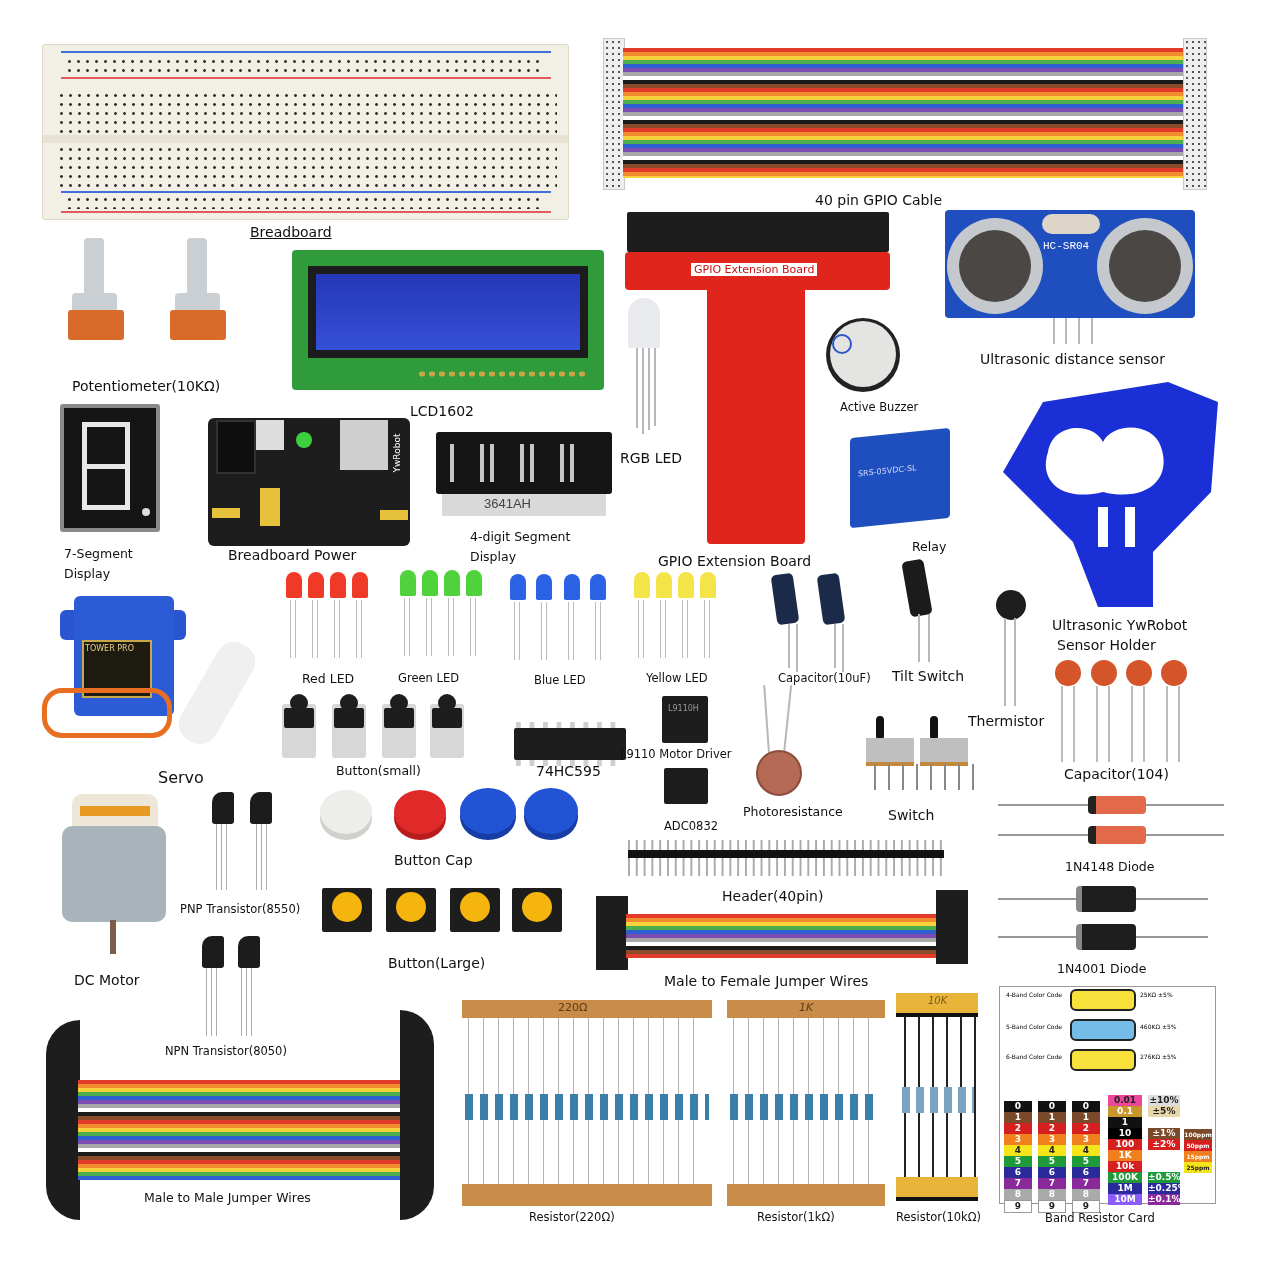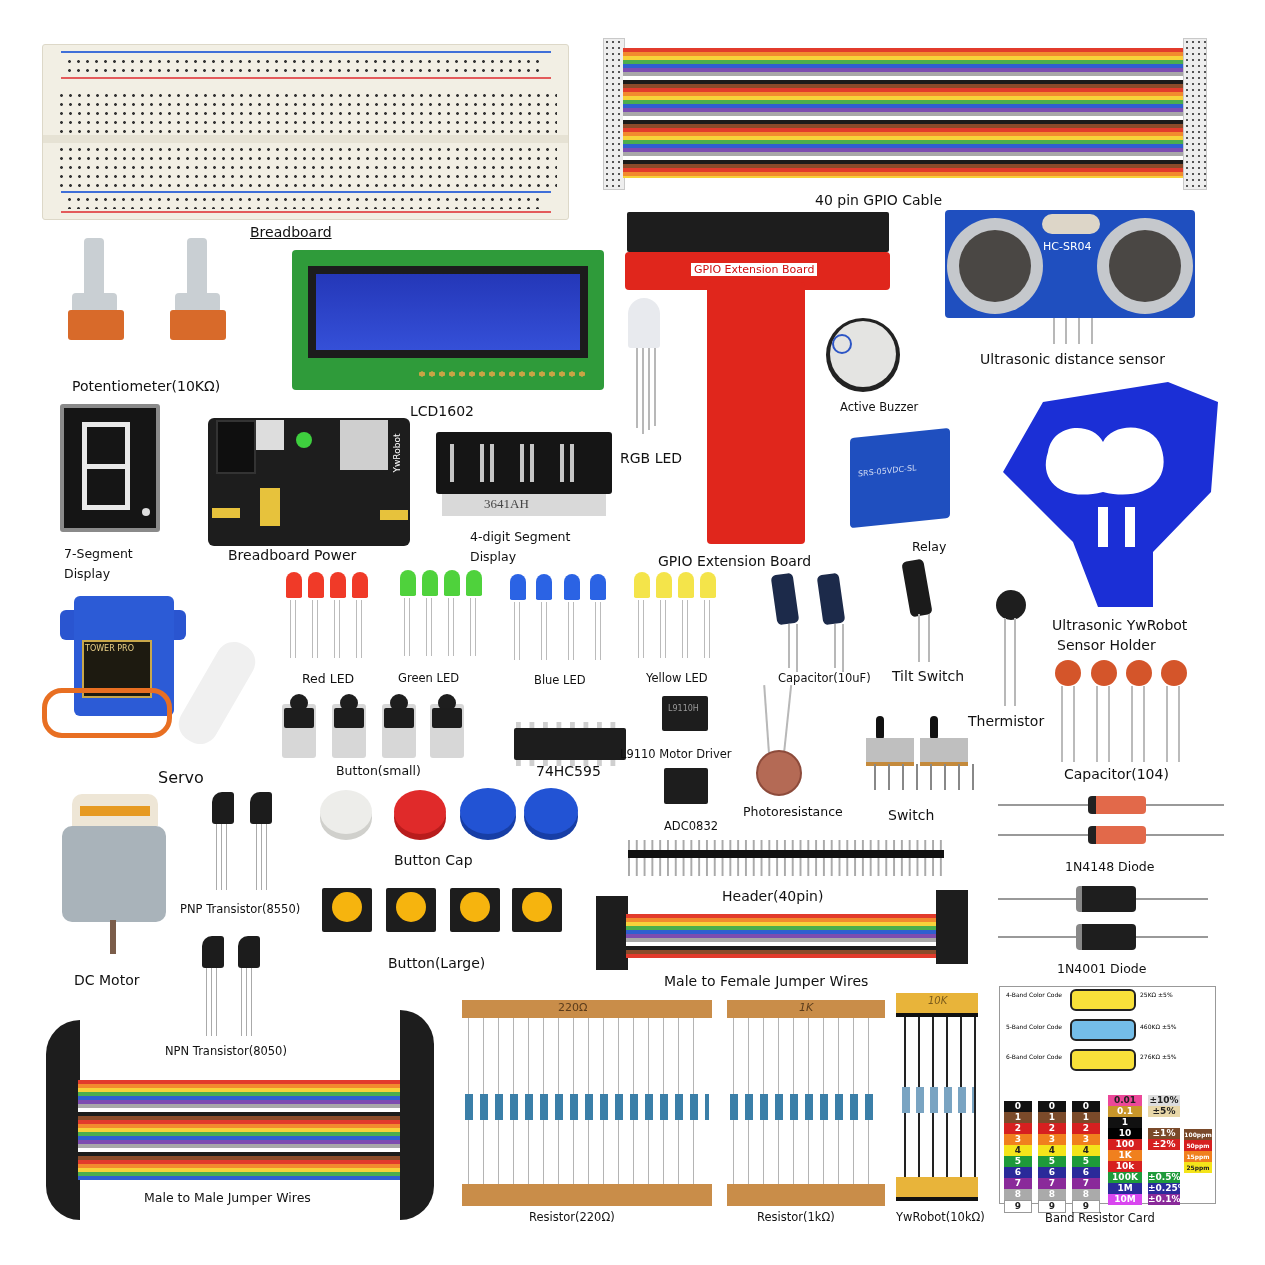--- a/index.html
+++ b/index.html
@@ -81,21 +81,21 @@
 
 <div class="item" style="left:625px;top:212px;width:265px;height:332px;">
   <div class="chip" style="position:absolute;left:2px;top:0;width:262px;height:40px;"></div>
   <div class="pcb-red" style="position:absolute;left:0;top:40px;width:265px;height:38px;"></div>
   <div style="position:absolute;left:66px;top:51px;background:#fff;color:#c11;font-size:11px;padding:0 3px;white-space:nowrap;">GPIO Extension Board</div>
   <div class="pcb-red" style="position:absolute;left:82px;top:70px;width:98px;height:262px;"></div>
   <div style="position:absolute;left:92px;top:78px;width:78px;height:232px;background-image:radial-gradient(#e9c6c0 2px, transparent 2.5px);background-size:78px 11.6px;"></div>
 </div>
 <div class="lbl lbl-md" style="left:658px;top:553px;">GPIO Extension Board</div>
 
-<div class="item" style="left:945px;top:210px;width:301px;height:135px;">
+<div class="item" style="left:945px;top:210px;width:301px;height:135px;font-family:Liberation Mono, monospace;">
   <div class="pcb-blue" style="position:absolute;left:0;top:0;width:250px;height:108px;"></div>
   <div style="position:absolute;left:2px;top:8px;width:96px;height:96px;border-radius:50%;background:#c5c8cc;"></div>
   <div style="position:absolute;left:14px;top:20px;width:72px;height:72px;border-radius:50%;background:#4a4744;"></div>
   <div style="position:absolute;left:152px;top:8px;width:96px;height:96px;border-radius:50%;background:#c5c8cc;"></div>
   <div style="position:absolute;left:164px;top:20px;width:72px;height:72px;border-radius:50%;background:#4a4744;"></div>
   <div style="position:absolute;left:97px;top:4px;width:58px;height:20px;border-radius:10px;background:#ddd6c8;"></div>
   <div style="position:absolute;left:98px;top:30px;color:#fff;font-size:11px;">HC-SR04</div>
   <div class="leg" style="left:108px;top:108px;height:26px;"></div>
   <div class="leg" style="left:120px;top:108px;height:26px;"></div>
   <div class="leg" style="left:133px;top:108px;height:26px;"></div>
@@ -152,21 +152,21 @@
   <div style="position:absolute;left:52px;top:70px;width:20px;height:38px;background:#e7c23c;"></div>
   <div style="position:absolute;left:4px;top:90px;width:28px;height:10px;background:#e7c23c;"></div>
   <div style="position:absolute;left:172px;top:92px;width:28px;height:10px;background:#e7c23c;"></div>
   <div style="position:absolute;left:170px;top:30px;color:#fff;font-size:9px;transform:rotate(-90deg);">YwRobot</div>
 </div>
 <div class="lbl lbl-md" style="left:228px;top:547px;">Breadboard Power</div>
 
 <div class="item" style="left:436px;top:432px;width:176px;height:90px;">
   <div class="seg" style="position:absolute;left:0;top:0;width:176px;height:62px;"></div>
   <div style="position:absolute;left:6px;top:62px;width:164px;height:22px;background:#d9d9d9;"></div>
-  <div style="position:absolute;left:48px;top:64px;color:#444;font-size:13px;font-family:Liberation Serif, serif;">3641AH</div>
+  <div style="position:absolute;left:48px;top:64px;color:#444;font-size:13px;font-family:Liberation Sans, sans-serif;">3641AH</div>
   <div style="position:absolute;left:14px;top:12px;width:150px;height:38px;background-image:linear-gradient(90deg,#e5e5e5 0 4px,transparent 4px 30px,#e5e5e5 30px 34px,transparent 34px 40px);background-size:40px 38px;opacity:0.85;"></div>
 </div>
 <div class="lbl lbl-sm" style="left:470px;top:529px;">4-digit Segment</div>
 <div class="lbl lbl-sm" style="left:470px;top:549px;">Display</div>
 
 <div class="item" style="left:42px;top:588px;width:220px;height:170px;">
   <div style="position:absolute;left:18px;top:22px;width:126px;height:30px;background:#2a55d0;border-radius:6px;"></div>
   <div style="position:absolute;left:32px;top:8px;width:100px;height:120px;background:#2c5bd6;border-radius:6px;"></div>
   <div style="position:absolute;left:40px;top:52px;width:66px;height:54px;background:#1d1a10;border:2px solid #c8a74a;"></div>
   <div style="position:absolute;left:43px;top:56px;color:#e8cf86;font-size:8px;">TOWER PRO</div>
@@ -259,21 +259,21 @@
   <div class="chip" style="position:absolute;left:154px;top:18px;width:30px;height:20px;"></div>
 </div>
 <div class="lbl lbl-sm" style="left:336px;top:763px;">Button(small)</div>
 
 <div class="item chip" style="left:514px;top:728px;width:112px;height:32px;">
   <div style="position:absolute;left:2px;top:-6px;width:108px;height:6px;background-image:linear-gradient(90deg,#cfcfcf 0 5px,transparent 5px 13px);background-size:13.5px 6px;"></div>
   <div style="position:absolute;left:2px;top:32px;width:108px;height:6px;background-image:linear-gradient(90deg,#cfcfcf 0 5px,transparent 5px 13px);background-size:13.5px 6px;"></div>
 </div>
 <div class="lbl lbl-md" style="left:536px;top:763px;">74HC595</div>
 
-<div class="item chip" style="left:662px;top:696px;width:46px;height:35px;">
+<div class="item chip" style="left:662px;top:696px;width:46px;height:47px;">
   <div style="position:absolute;left:6px;top:8px;color:#999;font-size:8px;">L9110H</div>
 </div>
 <div class="lbl lbl-xs" style="left:620px;top:747px;">L9110 Motor Driver</div>
 
 <div class="item chip" style="left:664px;top:768px;width:44px;height:36px;"></div>
 <div class="lbl lbl-xs" style="left:664px;top:819px;">ADC0832</div>
 
 <div class="item" style="left:756px;top:685px;width:60px;height:110px;">
   <div class="leg" style="left:10px;top:0;height:80px;transform:rotate(-4deg);"></div>
   <div class="leg" style="left:30px;top:0;height:80px;transform:rotate(6deg);"></div>
@@ -386,21 +386,21 @@
 </div>
 <div class="lbl lbl-xs" style="left:757px;top:1210px;">Resistor(1kΩ)</div>
 
 <div class="item" style="left:896px;top:993px;width:84px;height:210px;">
   <div class="resistor-tape-y" style="position:absolute;left:0;top:0;width:82px;height:20px;border-bottom:4px solid #111;"></div>
   <div style="position:absolute;left:32px;top:2px;color:#7a5a1b;font-size:10px;font-style:italic;">10K</div>
   <div style="position:absolute;left:8px;top:24px;width:72px;height:160px;background-image:linear-gradient(90deg,#222 0 2px,transparent 2px 14px);background-size:14px 160px;"></div>
   <div style="position:absolute;left:6px;top:94px;width:72px;height:26px;background-image:linear-gradient(90deg,#7aa4c2 0 8px,transparent 8px 14px);background-size:14px 26px;"></div>
   <div class="resistor-tape-y" style="position:absolute;left:0;top:184px;width:82px;height:20px;border-bottom:4px solid #111;"></div>
 </div>
-<div class="lbl lbl-xs" style="left:896px;top:1210px;">YwRobot(10kΩ)</div>
+<div class="lbl lbl-xs" style="left:896px;top:1210px;">Resistor(10kΩ)</div>
 
 <div class="item card" style="left:999px;top:986px;width:215px;height:216px;">
   <div style="position:absolute;left:6px;top:4px;font-size:6px;white-space:nowrap;">4-Band Color Code</div>
   <div style="position:absolute;left:70px;top:2px;width:62px;height:18px;background:#f8e13a;border:2px solid #222;border-radius:6px;"></div>
   <div style="position:absolute;left:140px;top:4px;font-size:6px;white-space:nowrap;">25KΩ ±5%</div>
 
   <div style="position:absolute;left:6px;top:36px;font-size:6px;white-space:nowrap;">5-Band Color Code</div>
   <div style="position:absolute;left:70px;top:32px;width:62px;height:18px;background:#74bde8;border:2px solid #222;border-radius:6px;"></div>
   <div style="position:absolute;left:140px;top:36px;font-size:6px;white-space:nowrap;">460KΩ ±5%</div>
 
@@ -447,21 +447,21 @@
   <div style="position:absolute;left:108px;top:108px;width:34px;">
     <div class="band" style="background:#ec4899;color:#222;">0.01</div>
       <div class="band" style="background:#c8962a;">0.1</div>
       <div class="band" style="background:#111;">1</div>
       <div class="band" style="background:#000000;">10</div>
       <div class="band" style="background:#d62020;">100</div>
       <div class="band" style="background:#f0801e;">1K</div>
       <div class="band" style="background:#d62020;">10k</div>
       <div class="band" style="background:#1e9a3a;">100K</div>
       <div class="band" style="background:#2a2a9a;">1M</div>
-      <div class="band" style="background:#d946ef;">10M</div>
+      <div class="band" style="background:#8b5cf6;">10M</div>
   </div>
   <div style="position:absolute;left:148px;top:108px;width:32px;">
     <div class="band" style="background:#ddd;color:#222;">±10%</div>
       <div class="band" style="background:#e8d7a8;color:#222;">±5%</div>
       <div class="band" style="background:#fff;"></div>
       <div class="band" style="background:#7a4a2a;">±1%</div>
       <div class="band" style="background:#d62020;">±2%</div>
       <div class="band" style="background:#fff;"></div>
       <div class="band" style="background:#fff;"></div>
       <div class="band" style="background:#1e9a3a;">±0.5%</div>

